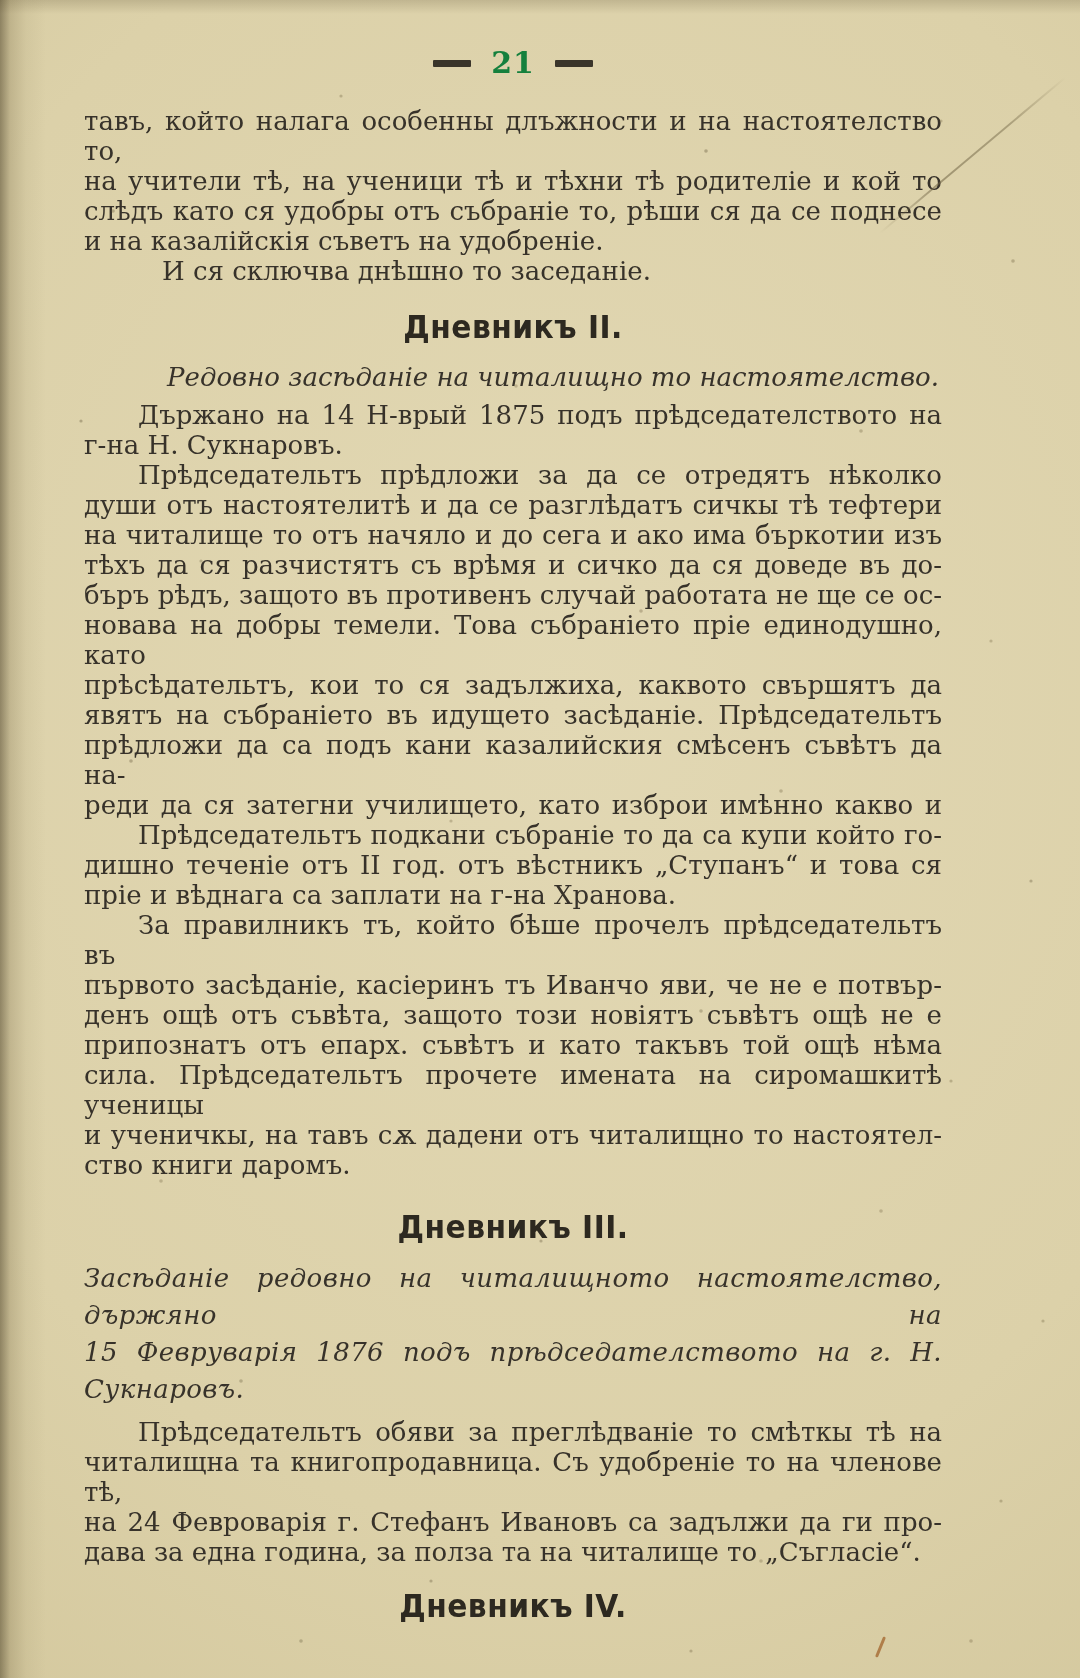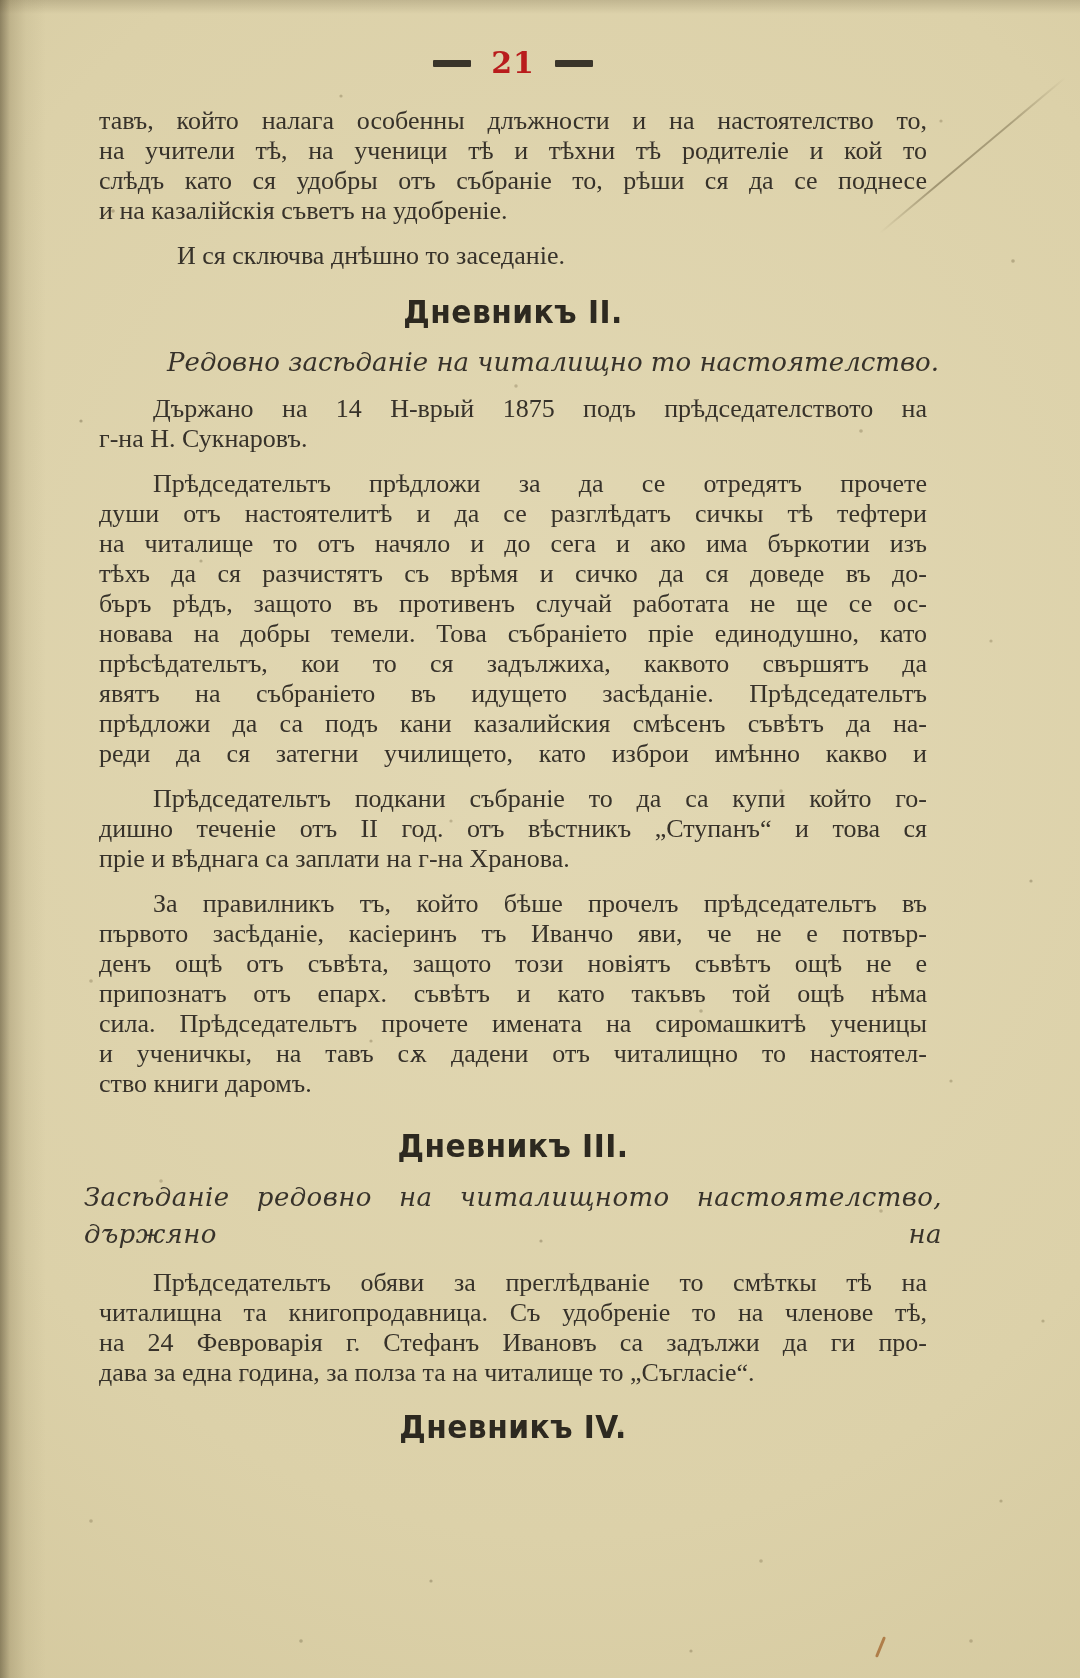--- a/index.html
+++ b/index.html
@@ -10,26 +10,26 @@
       linear-gradient(180deg, rgba(80,68,40,0.20) 0px, rgba(0,0,0,0) 14px),
       radial-gradient(ellipse 120% 90% at 52% 42%, #e2d8b4 0%, #dcd1a9 55%, #d2c69b 88%, #c8bb8e 100%);
     font-family:"DejaVu Serif","DejaVu Sans",serif;
     color:#37322a;
   }
   .page{position:relative;width:1080px;height:1678px;}
 
   .pageno{
     width:858px;margin-left:84px;padding-top:46px;
     text-align:center;font-weight:bold;font-size:30px;line-height:34px;
-    color:#b91c1c;letter-spacing:1px;
+    color:#15803d;letter-spacing:1px;
   }
   .dash{display:inline-block;width:38px;height:7px;background:#3a352a;border-radius:1px;vertical-align:middle;margin:0 20px 4px 20px;}
 
   .text{width:858px;margin-left:84px;font-size:26px;line-height:30px;margin-top:26px;}
-  .text p{margin:15px;padding:0;font-family:Liberation Serif, serif;}
+  .text p{margin:0;padding:0;}
   .line{display:block;text-align:justify;text-align-last:justify;}
   .line.end{text-align-last:left;}
   .ind{text-indent:54px;}
   .ind2{text-indent:78px;}
 
   h2{
     text-align:center;
     font-family:"DejaVu Sans",sans-serif;
     font-weight:bold;font-size:32px;line-height:38px;
     margin:22px 0 14px 0;color:#2d2920;
@@ -102,21 +102,21 @@
     <h2>Дневникъ II.</h2>
 
     <span class="subtitle-inline">Редовно засѣданіе на читалищно то настоятелство.</span>
 
     <p class="after-sub">
       <span class="line ind">Държано на 14 Н-врый 1875 подъ прѣдседателството на</span>
       <span class="line end">г-на Н. Сукнаровъ.</span>
     </p>
 
     <p>
-      <span class="line ind">Прѣдседательтъ прѣдложи за да се отредятъ прочете</span>
+      <span class="line ind">Прѣдседательтъ прѣдложи за да се отредятъ нѣколко</span>
       <span class="line">души отъ настоятелитѣ и да се разглѣдатъ сичкы тѣ тефтери</span>
       <span class="line">на читалище то отъ начяло и до сега и ако има бъркотии изъ</span>
       <span class="line">тѣхъ да ся разчистятъ съ врѣмя и сичко да ся доведе въ до-</span>
       <span class="line">бъръ рѣдъ, защото въ противенъ случай работата не ще се ос-</span>
       <span class="line">новава на добры темели. Това събраніето пріе единодушно, като</span>
       <span class="line">прѣсѣдательтъ, кои то ся задължиха, каквото свършятъ да</span>
       <span class="line">явятъ на събраніето въ идущето засѣданіе. Прѣдседательтъ</span>
       <span class="line">прѣдложи да са подъ кани казалийския смѣсенъ съвѣтъ да на-</span>
       <span class="line">реди да ся затегни училището, като изброи имѣнно какво и</span>
     </p>
@@ -134,20 +134,21 @@
       <span class="line">припознатъ отъ епарх. съвѣтъ и като такъвъ той ощѣ нѣма</span>
       <span class="line">сила. Прѣдседательтъ прочете имената на сиромашкитѣ ученицы</span>
       <span class="line">и ученичкы, на тавъ сѫ дадени отъ читалищно то настоятел-</span>
       <span class="line end">ство книги даромъ.</span>
     </p>
 
     <h2 class="t3">Дневникъ III.</h2>
 
     <div class="subtitle">
       <span class="line">Засѣданіе редовно на читалищното настоятелство, държяно на</span>
+      <span class="line">15 Февруварія 1876 подъ прѣдседателството на г. Н. Сукнаровъ.</span>
     </div>
 
     <p class="after-sub">
       <span class="line ind">Прѣдседательтъ обяви за преглѣдваніе то смѣткы тѣ на</span>
       <span class="line">читалищна та книгопродавница. Съ удобреніе то на членове тѣ,</span>
       <span class="line">на 24 Февроварія г. Стефанъ Ивановъ са задължи да ги про-</span>
       <span class="line end">дава за една година, за полза та на читалище то „Съгласіе“.</span>
     </p>
 
     <h2 class="t4">Дневникъ IV.</h2>

